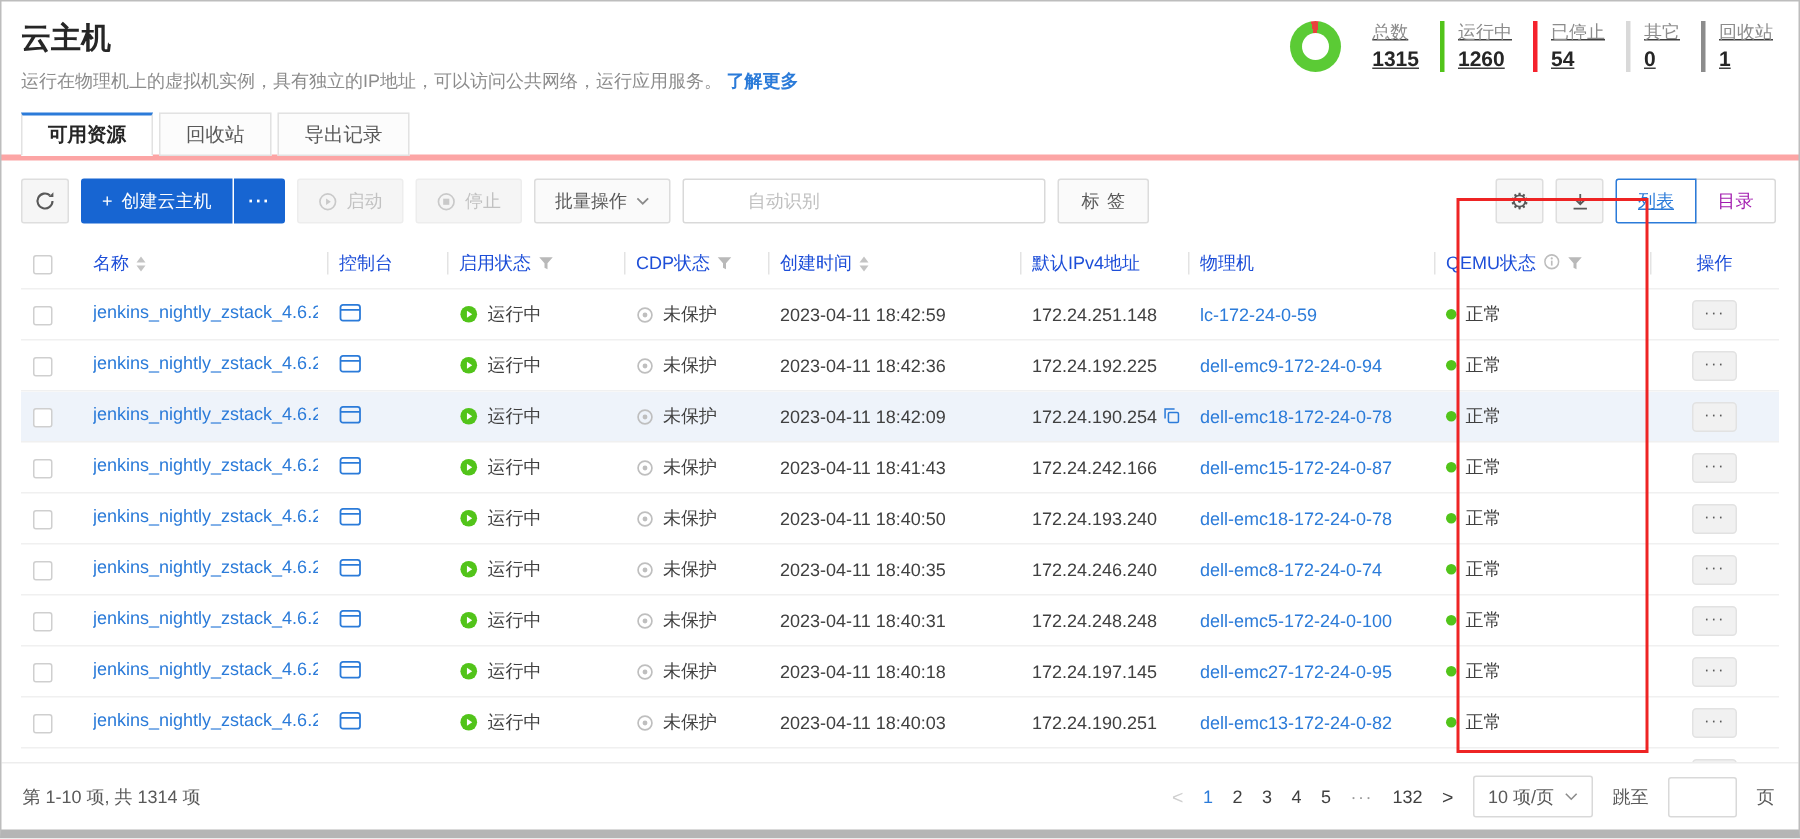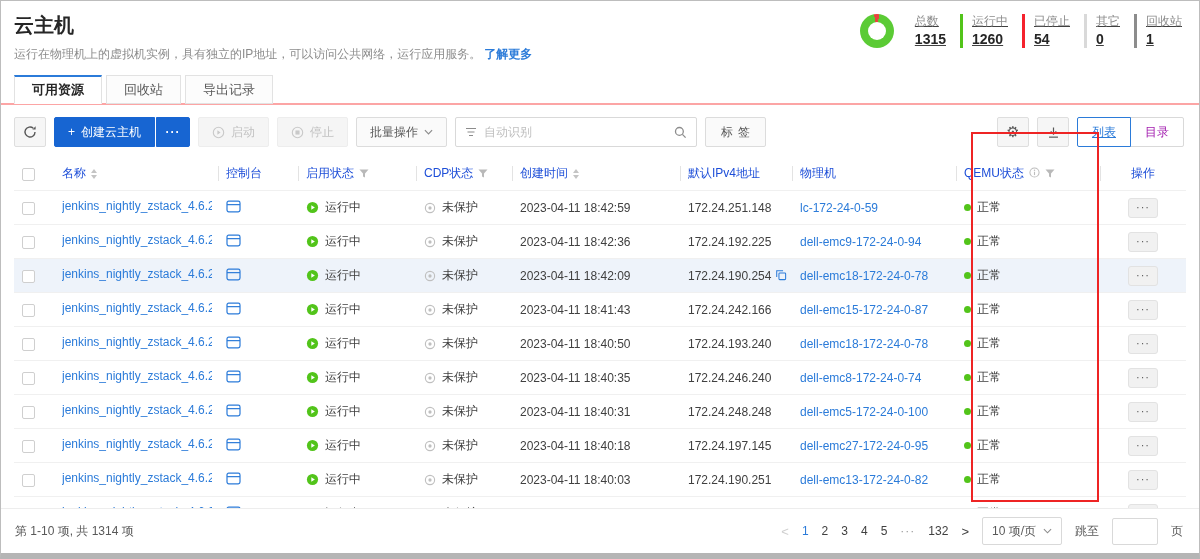--- a/index.html
+++ b/index.html
@@ -20,39 +20,39 @@
   .donut { width:34px; height:34px; border-radius:50%; position:relative; margin-right:12px;
     background:conic-gradient(from -10deg, #e8433d 0deg 17deg, #5bcb35 17deg 360deg); }
   .donut::after { content:""; position:absolute; inset:8px; background:#fff; border-radius:50%; }
   .stat { display:flex; flex-direction:column; line-height:1.3; padding:0 14px 0 9px; }
   .stat .lb { font-size:12px; color:#8c8c8c; white-space:nowrap; }
   .stat .val { font-size:14px; font-weight:bold; color:#262626; }
   .stat.bar { border-left:3px solid #ccc; }
   .stat:last-child { padding-right:0; }
 
   
-  .tabs { display:flex; align-items:flex-end; padding:0 0 0 14px; border-bottom:2px solid #fca5a5; margin-top:12px; }
+  .tabs { display:flex; align-items:flex-end; padding:0 0 0 14px; border-bottom:4px solid #fca5a5; margin-top:12px; }
   .tab { height:29px; padding:0 17px; display:flex; align-items:center; font-size:13px; color:#595959;
     background:#fcfcfc; border:1px solid #e2e2e2; border-bottom:none; margin-right:4px; margin-bottom:-1px;
     border-bottom:1px solid #e2e2e2; cursor:pointer; }
   .tab.active { background:#fff; color:#262626; font-weight:bold; border-top:2px solid #2b7bd9; border-bottom-color:#fff; }
 
   
   .toolbar { display:flex; align-items:center; padding:12px 16px 10px 14px; gap:8px; }
   .btn { height:30px; display:inline-flex; align-items:center; justify-content:center; gap:6px;
     font-size:12px; border-radius:2px; padding:0 13px; border:1px solid transparent; background:#fff; cursor:pointer;
     font-family:inherit; color:#595959; white-space:nowrap; }
   .btn.icon-only { width:32px; padding:0; background:#f6f6f6; border-color:#dedede; }
   .btn-group { display:flex; gap:1px; }
   .btn.primary { background:#1765d2; border-color:#1765d2; color:#fff; border-radius:2px 0 0 2px; }
   .btn.primary-more { background:#1765d2; border-color:#1765d2; color:#fff; width:34px; padding:0; border-radius:0 2px 2px 0; font-weight:bold; letter-spacing:1px; }
   .btn.disabled { background:#f5f5f5; border-color:#ededed; color:#c2c2c2; cursor:default; }
   .btn.plain { border-color:#dcdcdc; background:#fafafa; }
   .btn.tag { letter-spacing:5px; padding:0 10px 0 15px; }
-  .search { width:242px; height:30px; border:1px solid #d9d9d9; border-radius:2px; display:flex; align-items:center; padding:0 9px; gap:7px; background:#fff; }
+  .search { width:242px; height:30px; border:1px solid #d9d9d9; border-radius:2px; display:flex; align-items:center; padding:0 9px; gap:7px; background:#fff;flex-direction:column; }
   .search input { border:none; outline:none; flex:1; font-size:12px; color:#404040; font-family:inherit; background:transparent; }
   .search input::placeholder { color:#bfbfbf; }
   .spacer { flex:1; }
   .seg { display:flex; }
   .seg .opt { height:30px; padding:0 14px; display:flex; align-items:center; border:1px solid #d9d9d9; background:#fff; color:#a21caf; cursor:pointer; }
   .seg .opt:first-child { border-radius:2px 0 0 2px;text-decoration:underline; }
   .seg .opt:last-child { border-radius:0 2px 2px 0; margin-left:-1px; }
   .seg .opt.active { border-color:#2b7bd9; color:#2b7bd9; z-index:1; position:relative; }
   .gear-glyph { font-size:15px; color:#595959; }
 

